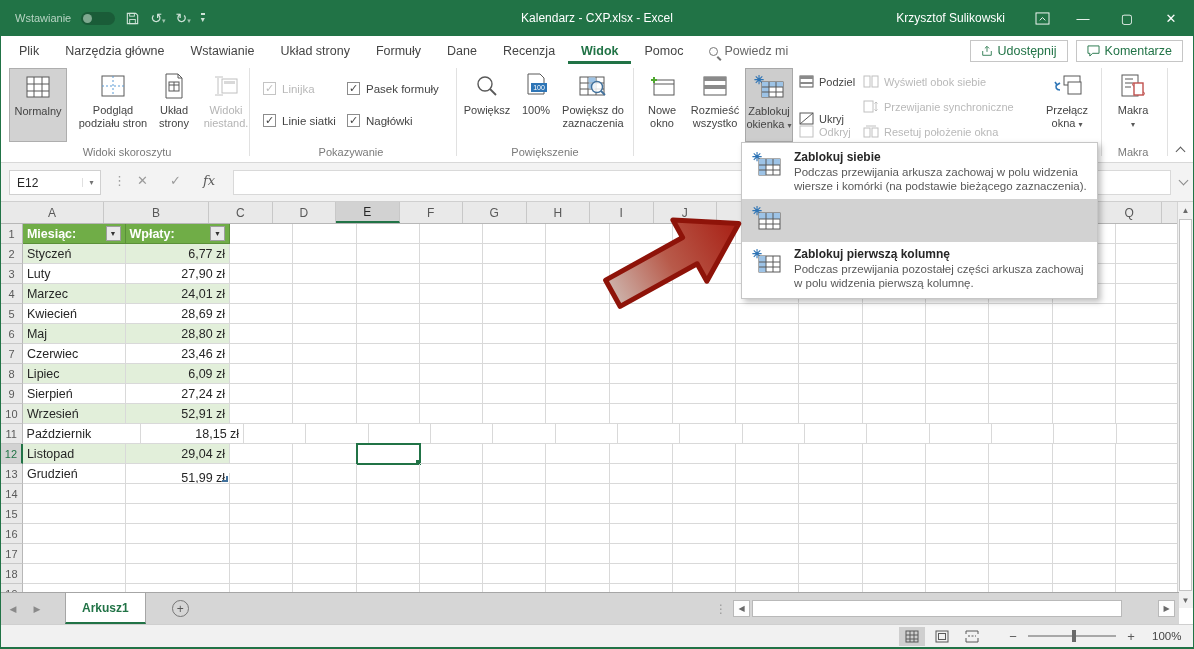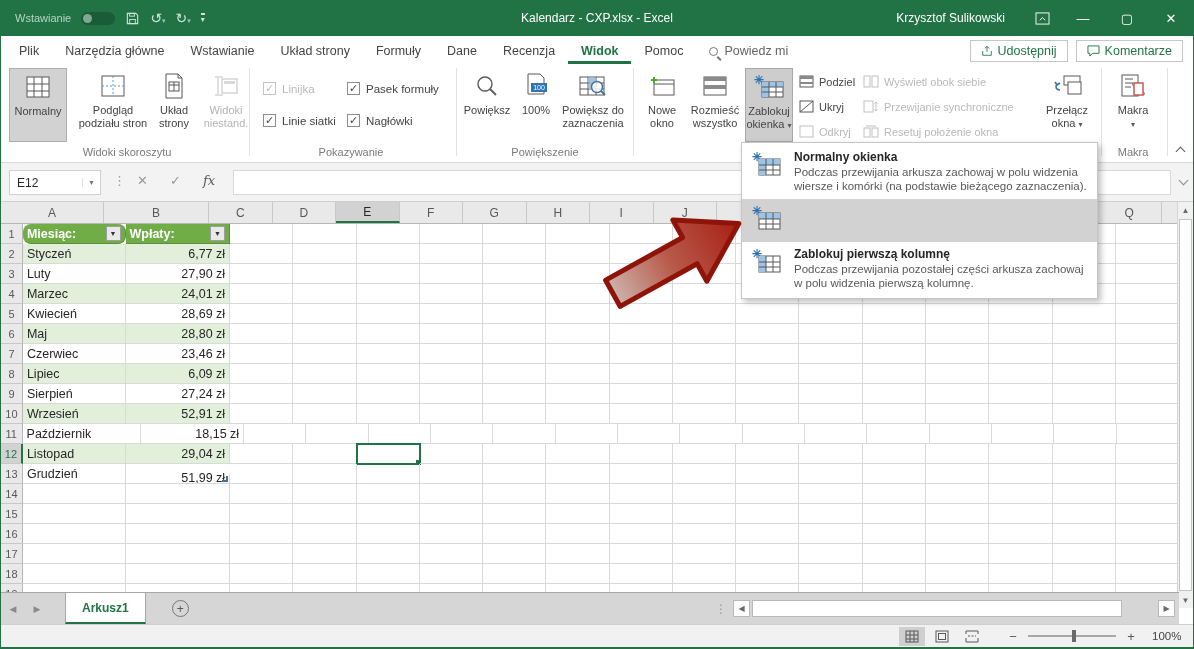--- a/index.html
+++ b/index.html
@@ -328,21 +328,21 @@
       <span><span>Zablokuj</span><br><span>okienka</span> <span class="darr">▾</span></span>
     </div>
     <div class="smallbtn" style="left:798px;top:11px;">
       <svg width="15" height="13" viewBox="0 0 15 13">
           <rect x="1" y="1" width="13" height="11" fill="#fff" stroke="#595959"></rect>
           <rect x="1" y="1" width="13" height="3" fill="#8a8a8a"></rect>
           <rect x="1" y="7" width="13" height="2" fill="#8a8a8a"></rect>
         </svg>
       <span>Podziel</span>
     </div>
-    <div class="smallbtn" style="left:798px;top:36px;">
+    <div class="smallbtn" style="left:798px;top:48px;">
       <svg width="15" height="13" viewBox="0 0 15 13">
           <rect x="1" y="1" width="13" height="11" fill="#fff" stroke="#595959"></rect>
           <path d="M1 12L14 1" stroke="#595959"></path>
         </svg>
       <span>Ukryj</span>
     </div>
     <div class="smallbtn dis" style="left:798px;top:61px;">
       <svg width="15" height="13" viewBox="0 0 15 13">
           <rect x="1" y="1" width="13" height="11" fill="#fff" stroke="#c0c0c0"></rect>
         </svg>
@@ -428,21 +428,21 @@
         <div class="colhdr" style="width: 63.5px;">L</div>
         <div class="colhdr" style="width: 63.5px;">M</div>
         <div class="colhdr" style="width: 63.5px;">N</div>
         <div class="colhdr" style="width: 63.5px;">O</div>
         <div class="colhdr" style="width: 63.5px;">P</div>
         <div class="colhdr" style="width: 63.5px;">Q</div>
       </div>
     <div id="grid-body">
         <div class="grow">
           <div class="rowhdr">1</div>
-          <div class="gcell thead" style="width: 103px; border-radius: 8px;">
+          <div class="gcell thead" style="width: 103px;">
             <span>Miesiąc:</span>
             <span class="filterbtn">▼</span>
           </div>
           <div class="gcell thead" style="width: 105px;">
             <span>Wpłaty:</span>
             <span class="filterbtn">▼</span>
           </div>
           <div class="gcell" style="width: 63.5px;"></div>
           <div class="gcell" style="width: 63.5px;"></div>
           <div class="gcell" style="width: 63.5px;"></div>
@@ -835,21 +835,21 @@
       <span class="mico">
         <svg width="30" height="26" viewBox="0 0 30 26">
             <text x="0" y="9" font-size="12" font-weight="bold" fill="#2E74B5">✳</text>
             <rect x="7" y="7" width="21" height="16" fill="#fff" stroke="#595959"></rect>
             <rect x="7" y="7" width="21" height="6" fill="#9DC3E6"></rect>
             <rect x="7" y="13" width="7" height="10" fill="#9DC3E6"></rect>
             <path d="M7 13h21M7 18h21M14 7v16M21 7v16" stroke="#595959" fill="none"></path>
           </svg>
       </span>
       <span class="mtext">
-          <div class="mtitle">Normalny okienka</div>
+          <div class="mtitle">Zablokuj siebie</div>
           <div class="mdesc">Podczas przewijania arkusza zachowaj w polu widzenia wiersze i komórki (na podstawie bieżącego zaznaczenia).</div>
         </span>
     </div>
     <div class="mitem hl">
       <span class="mico">
         <svg width="30" height="26" viewBox="0 0 30 26">
             <text x="0" y="9" font-size="12" font-weight="bold" fill="#2E74B5">✳</text>
             <rect x="7" y="7" width="21" height="16" fill="#fff" stroke="#595959"></rect>
             <rect x="7" y="7" width="21" height="6" fill="#9DC3E6"></rect>
             <path d="M7 13h21M7 18h21M14 7v16M21 7v16" stroke="#595959" fill="none"></path>

